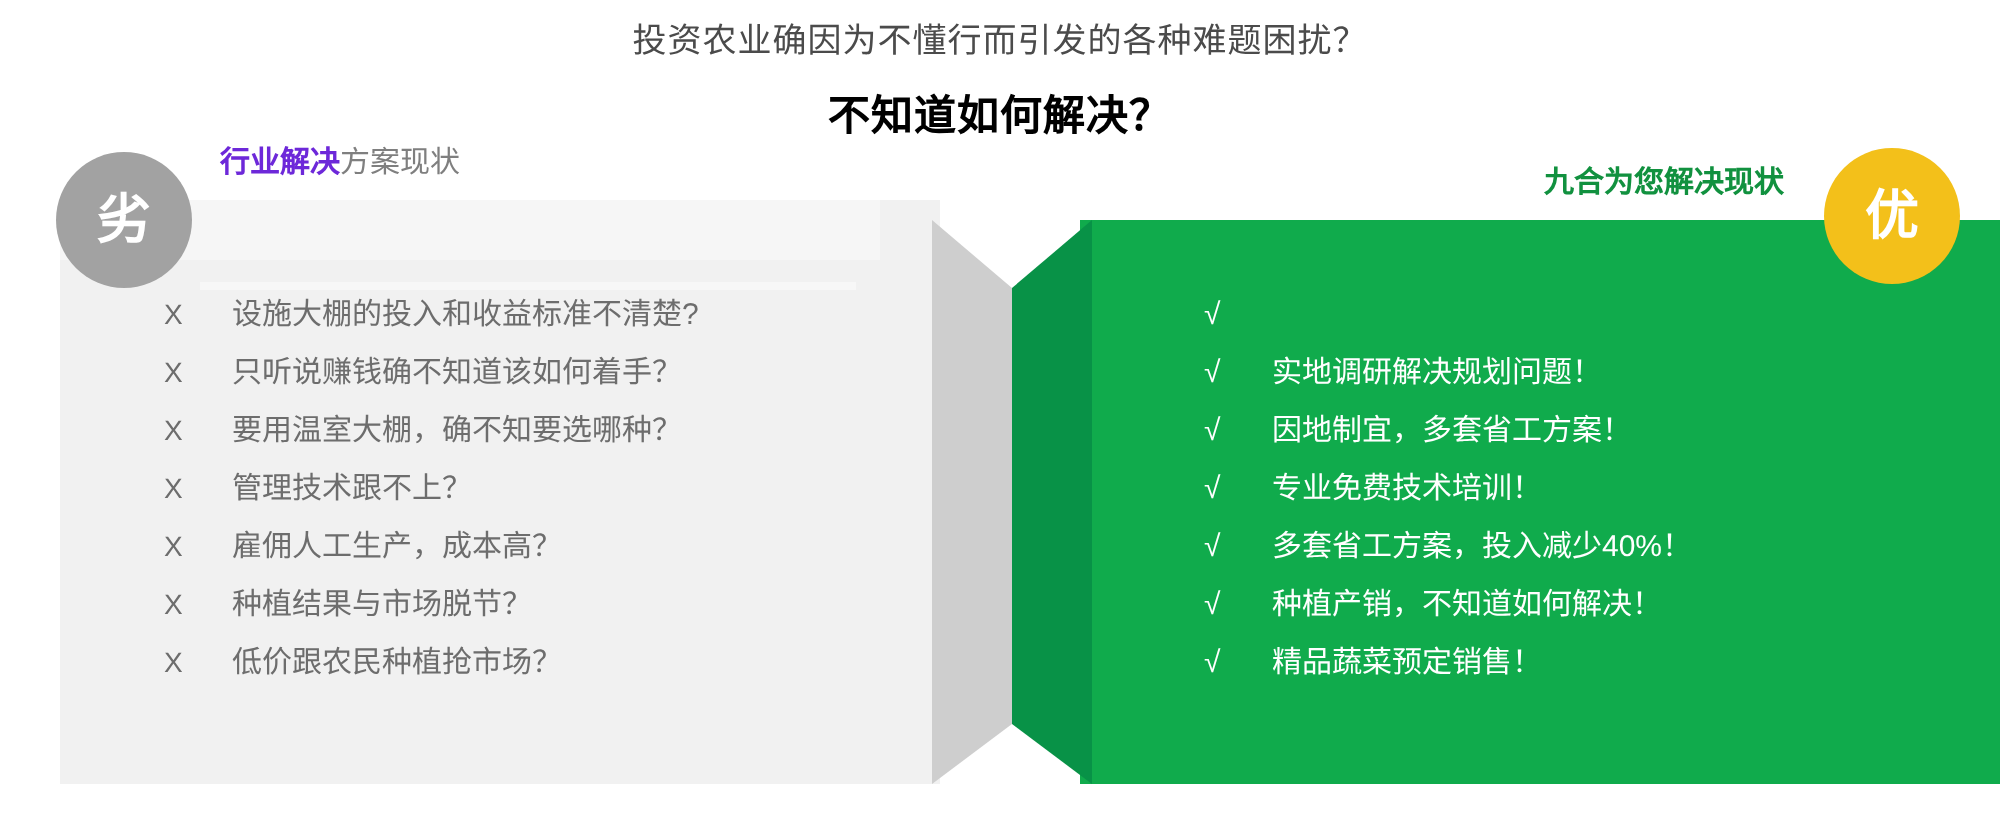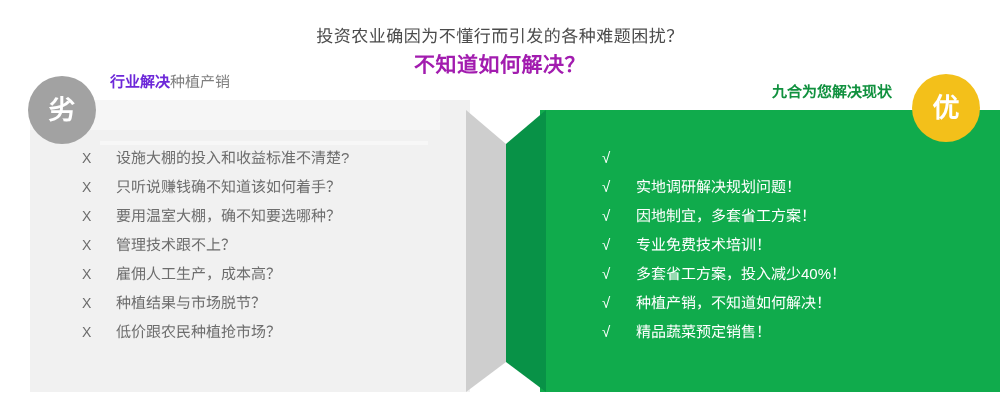--- a/index.html
+++ b/index.html
@@ -16,39 +16,39 @@
     width: 1000px;
     height: 416px;
     overflow: hidden;
     background: #ffffff;
   }
 
   
   .headline {
     position: absolute;
     left: 0;
-    top: 24px;
+    top: 8px;
     width: 1000px;
     text-align: center;
     z-index: 40;
   }
   .headline-line1 {
     font-size: 17px;
     color: #4b4b4b;
     line-height: 26px;
     letter-spacing: .5px;
     font-weight: 400;
   }
   .headline-line2 {
     font-size: 21px;
-    color: #a21caf;
+    color: #000000;
     line-height: 30px;
     letter-spacing: .5px;
     font-weight: 700;
-    margin-top: 0;
+    margin-top: 10px;
   }
 
   
   .panel-left {
     position: absolute;
     left: 30px;
     top: 100px;
     width: 440px;
     height: 292px;
     background: #f1f1f1;
@@ -212,21 +212,21 @@
   </div>
 
   <div class="badge badge-bad">
     <span>劣</span>
   </div>
   <div class="badge badge-good">
     <span>优</span>
   </div>
 
   <div class="caption caption-left">
-    <span class="emph">行业解决</span><span>种植产销</span>
+    <span class="emph">行业解决</span><span>方案现状</span>
   </div>
   <div class="caption caption-right">九合为您解决现状</div>
 
   <ul class="list list-left">
     <li>
       <span class="mark">X</span>
       <span>设施大棚的投入和收益标准不清楚?</span>
     </li>
     <li>
       <span class="mark">X</span>

